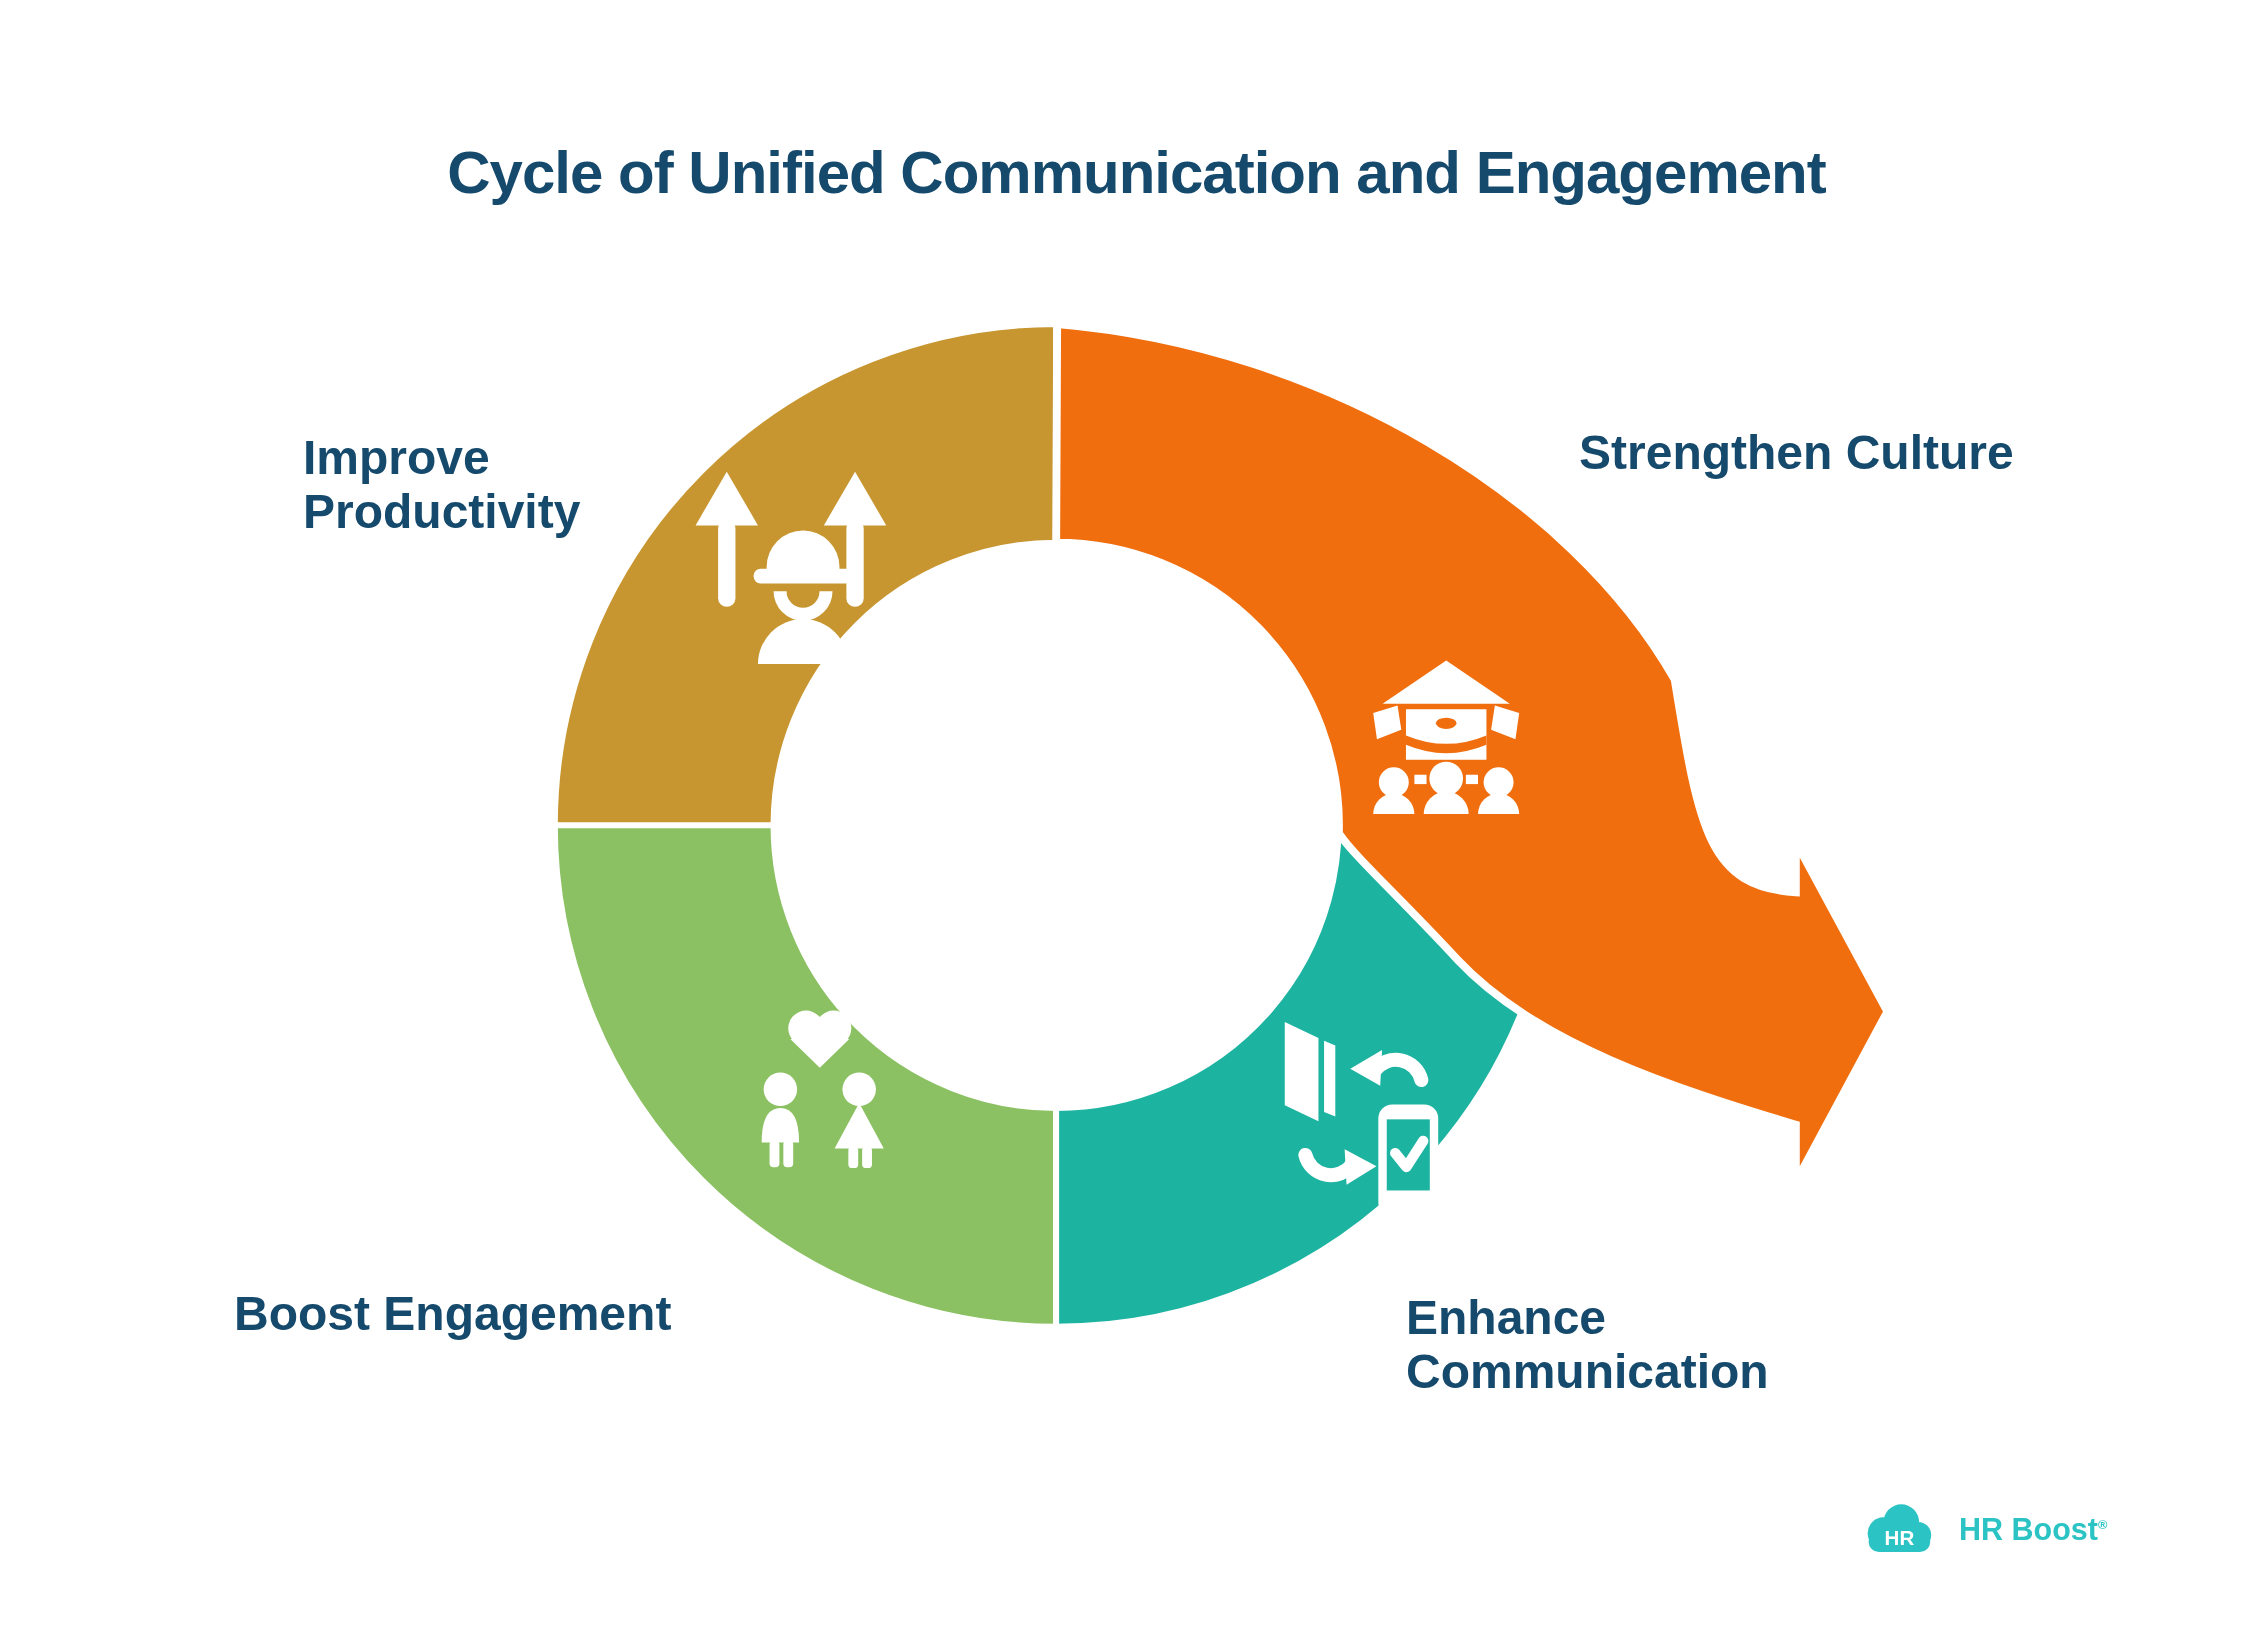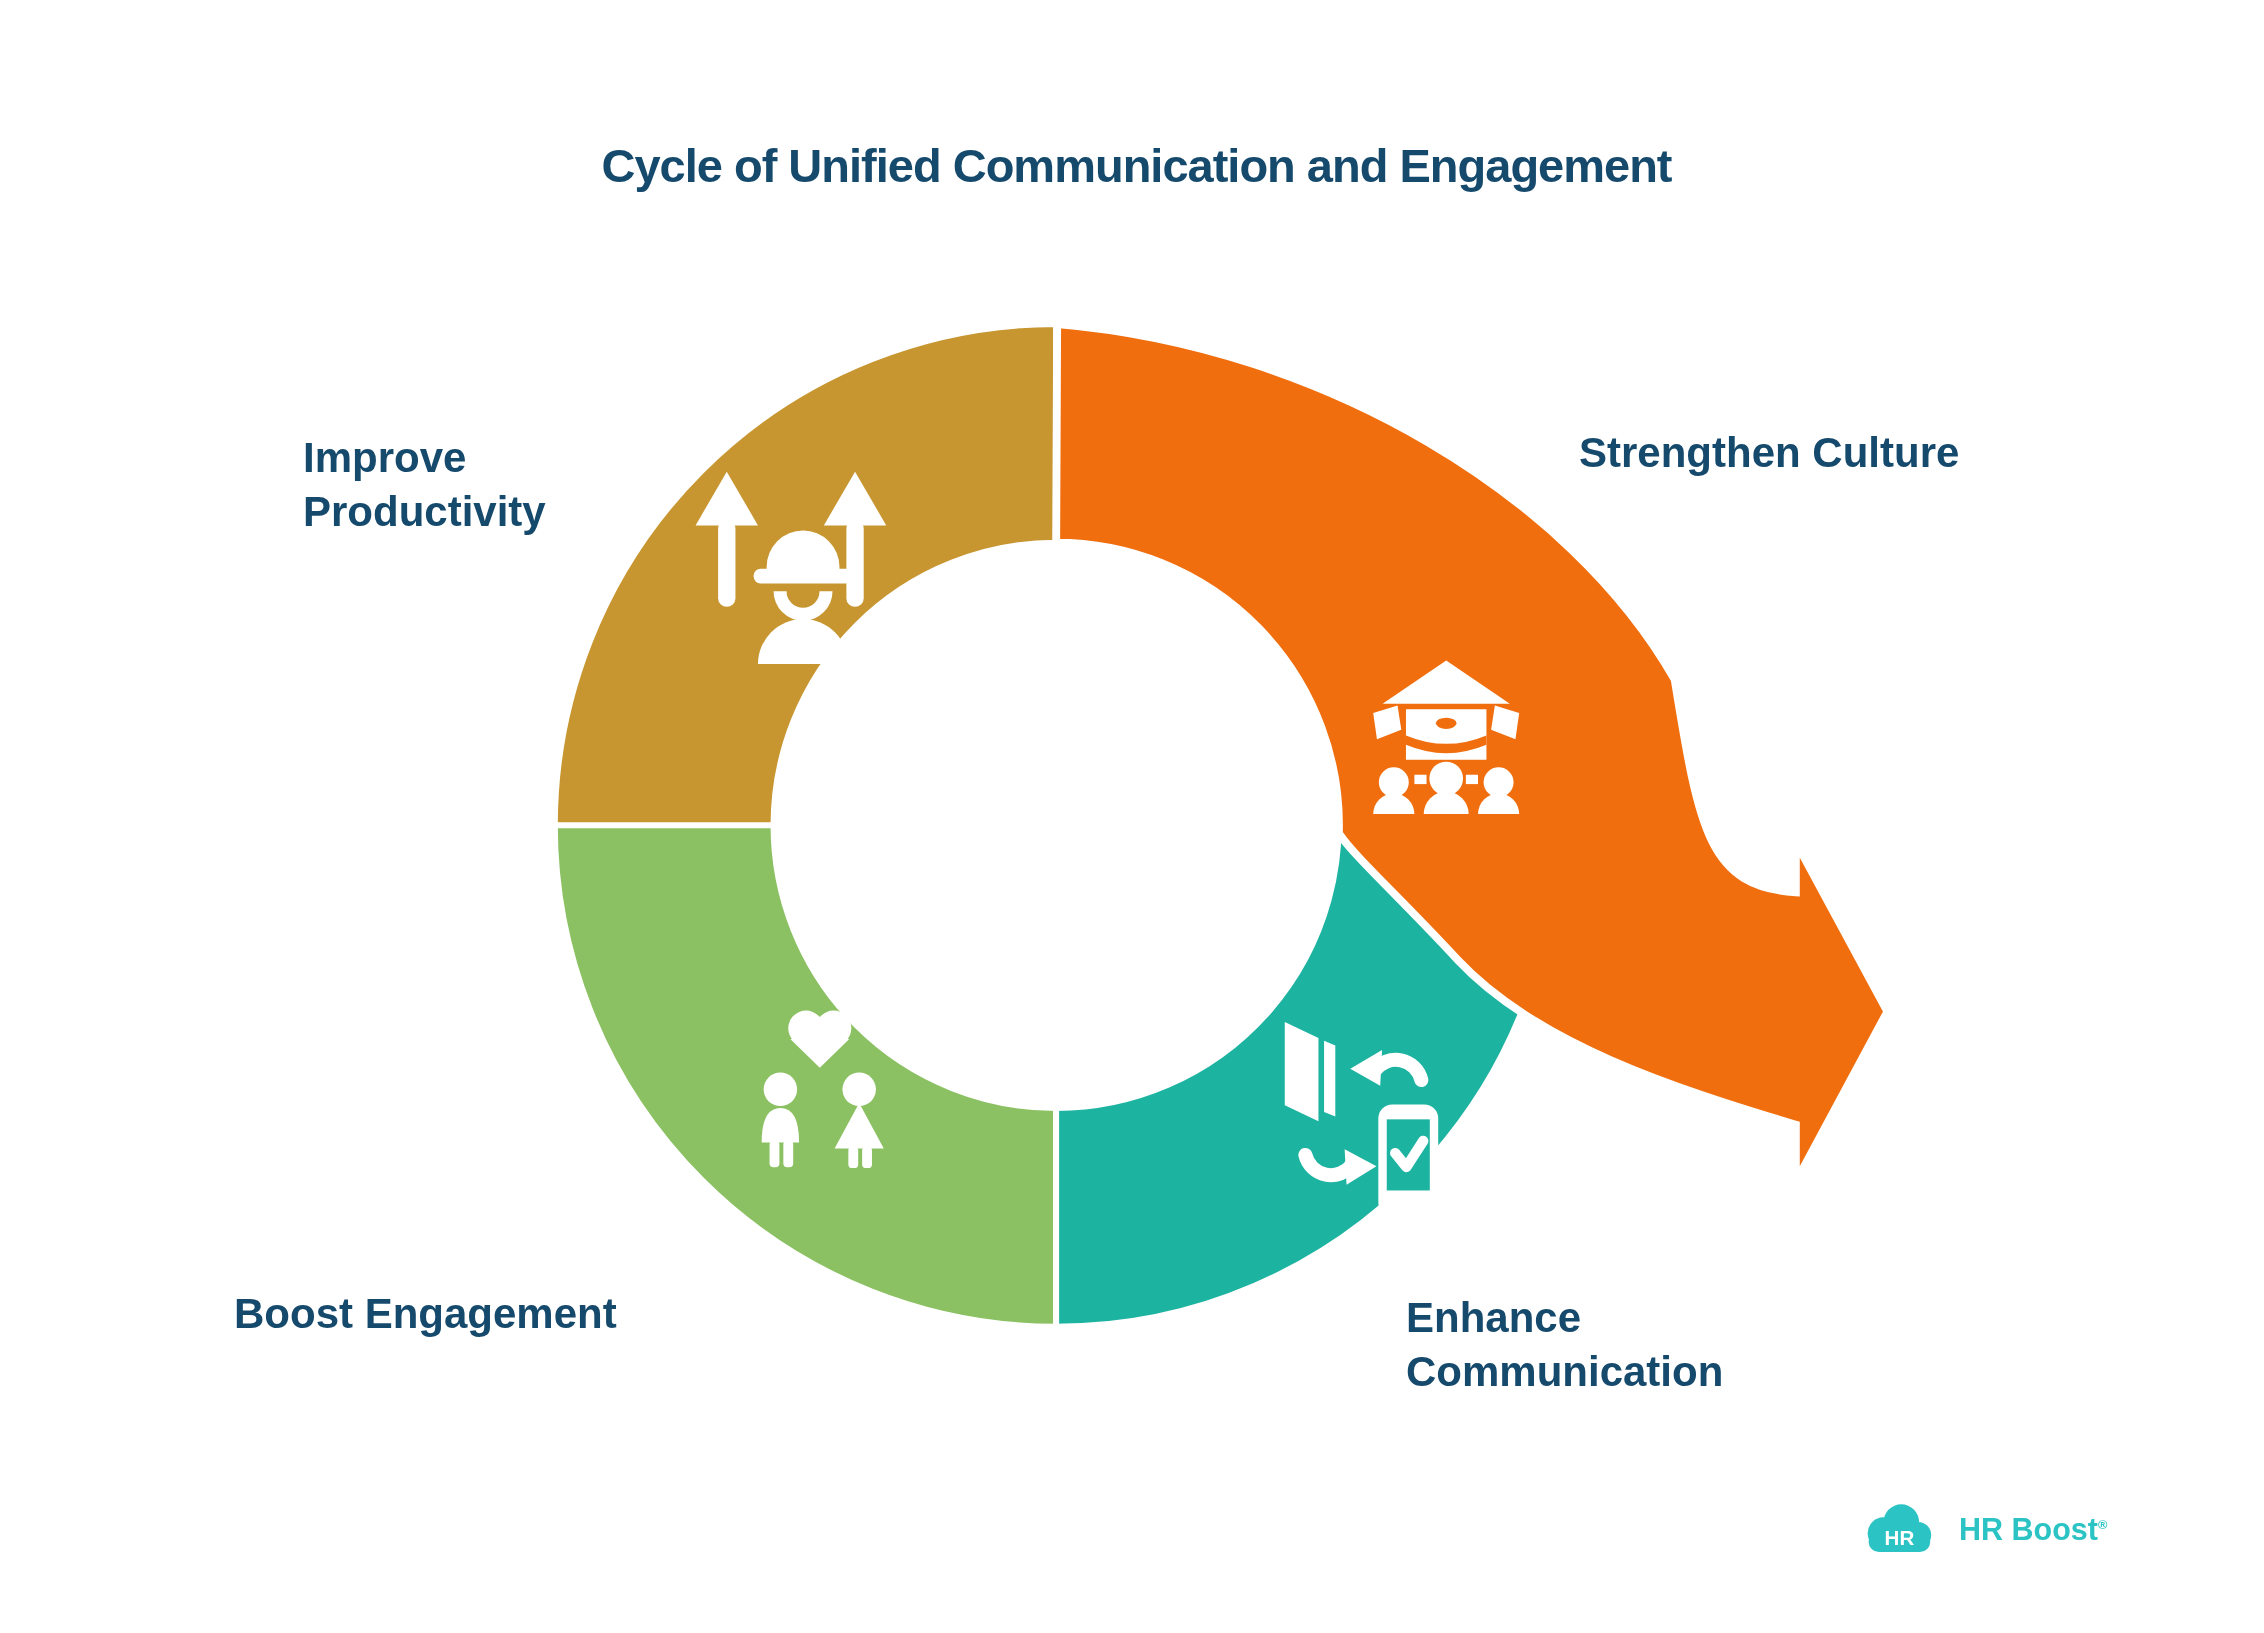--- a/index.html
+++ b/index.html
@@ -11,29 +11,29 @@
     position:relative;
     width:2265px;height:1633px;
     background:#ffffff;
     overflow:hidden;
     font-family:"Liberation Sans", sans-serif;
   }
   .title{
     position:absolute;
     left:0;right:0;top:138px;
     text-align:center;
-    font-size:47px;
+    font-size:60px;
     font-weight:700;
     letter-spacing:-1px;
     color:var(--navy);
     padding-left:8px;
   }
   .seg-label{
     position:absolute;
-    font-size:42px;
+    font-size:48px;
     font-weight:700;
     line-height:54px;
     color:var(--navy);
     white-space:pre-line;
   }
   .label-improve{left:303px;top:431px;}
   .label-strengthen{left:1579px;top:426px;}
   .label-boost{left:234px;top:1287px;text-align:right;}
   .label-enhance{left:1406px;top:1279px;margin-top:12px;}
   .diagram-svg{position:absolute;left:0;top:0;}

